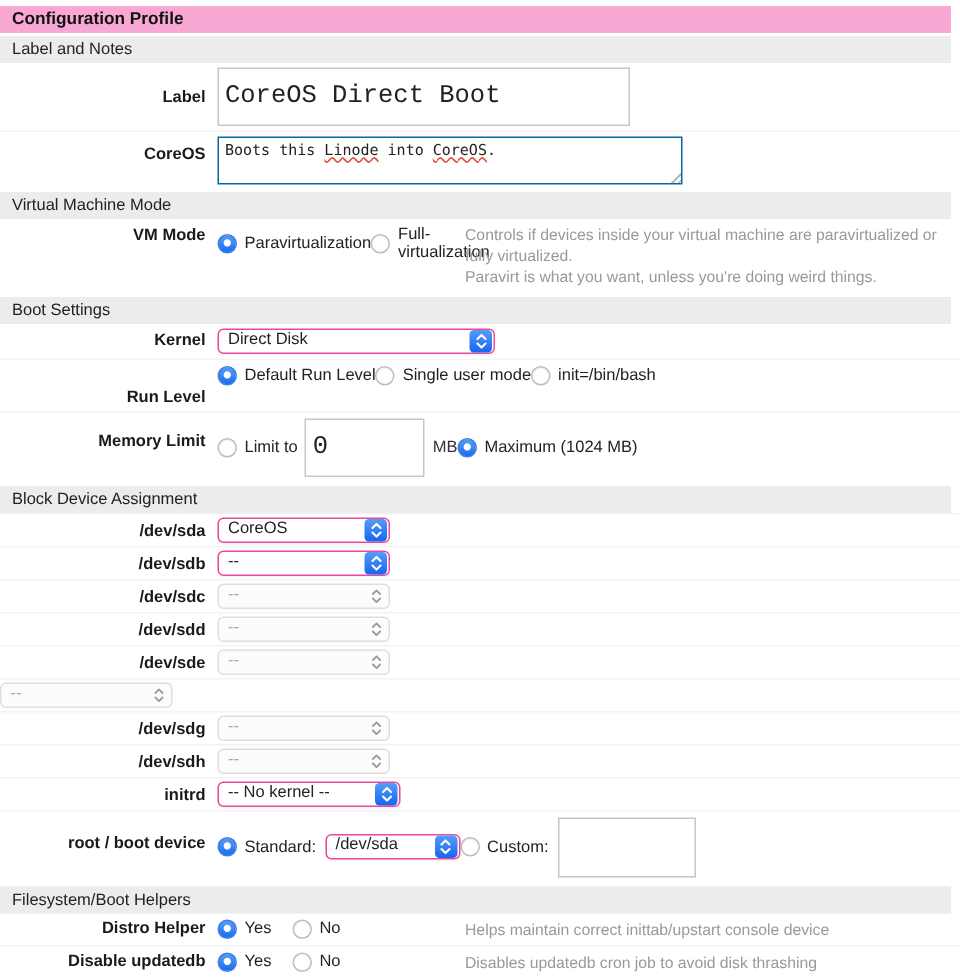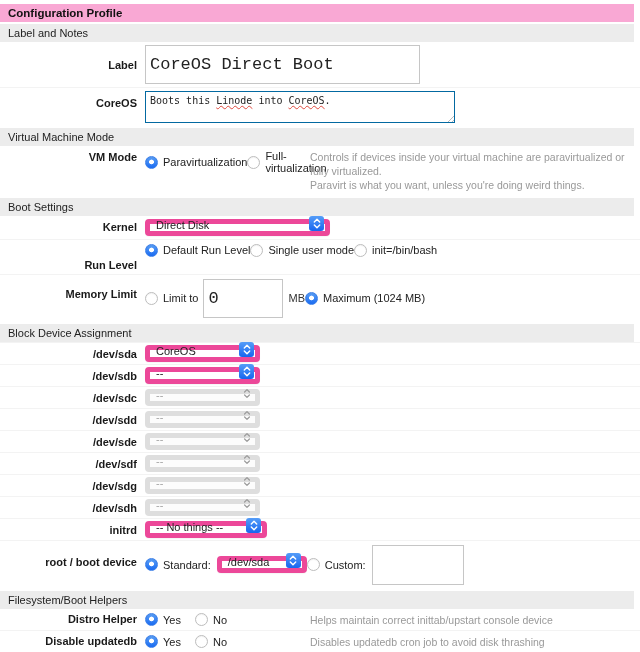--- a/index.html
+++ b/index.html
@@ -35,33 +35,33 @@
   
   .rline{display:flex;align-items:center;padding:1px 0}
   .radio{width:13px;height:13px;border-radius:50%;box-sizing:border-box;flex:none;display:inline-block;
          background:#fff;border:1px solid #bdbdbd;box-shadow:inset 0 1px 1px rgba(0,0,0,.05);cursor:pointer}
   .radio.on{border:1px solid #3d7fe8;
     background:radial-gradient(circle at 50% 45%,#fff 0 2.1px,rgba(255,255,255,0) 2.7px),
                linear-gradient(#5aa0f8,#1a6bf1)}
   .rlabel{color:#222;margin-left:5px}
   .gap{margin-left:14px}
   
-  .sel{display:inline-flex;align-items:flex-end;justify-content:space-between;height:17px;box-sizing:border-box;
-       background:#fff;border:5px solid #ec4899;border-radius:4px;padding-left:6px;cursor:pointer;
+  .sel{display:inline-flex;align-items:flex-start;justify-content:space-between;height:17px;box-sizing:border-box;
+       background:#fff;border:1px solid #ec4899;border-radius:4px;padding-left:6px;cursor:pointer;
        box-shadow:0 1px 1px rgba(0,0,0,.04);color:#222}
   .stp{width:15px;height:15px;margin:0 1px 0 4px;border-radius:3px;flex:none;
        background:linear-gradient(#559df8,#1766ef);display:flex;align-items:center;justify-content:center}
   .sel.dis{background:#fcfcfc;border-color:#dedede;color:#a5a5a5;box-shadow:none}
   .sel.dis .stp{background:transparent}
   .w185{width:185px}.w115{width:115px}.w122{width:122px}.w90{width:90px;margin-left:6px}
   
   .brow{display:flex;align-items:center;padding:2px 0;border-top:1px solid #f3f3f3}
   .brow:first-of-type{border-top:none}
   
-  .yn{display:flex;align-items:flex-end}
+  .yn{display:flex;align-items:center}
 </style>
 </head>
 <body>
 
 <div class="wrap">
 
   <div class="bar1">Configuration Profile</div>
 
   <div class="bar2">Label and Notes</div>
 
@@ -205,21 +205,20 @@
       <span class="stp">
           <svg width="8" height="11" viewBox="0 0 8 11">
             <path d="M1.6 4 L4 1.6 L6.4 4" fill="none" stroke="#9a9a9a" stroke-width="1.2" stroke-linecap="round" stroke-linejoin="round"></path>
             <path d="M1.6 7 L4 9.4 L6.4 7" fill="none" stroke="#9a9a9a" stroke-width="1.2" stroke-linecap="round" stroke-linejoin="round"></path>
           </svg>
         </span>
     </span>
   </div>
 
   <div class="brow">
-    <div class="flabel">/dev/sdf</div>
     <span class="sel dis w115">
       <span>--</span>
       <span class="stp">
           <svg width="8" height="11" viewBox="0 0 8 11">
             <path d="M1.6 4 L4 1.6 L6.4 4" fill="none" stroke="#9a9a9a" stroke-width="1.2" stroke-linecap="round" stroke-linejoin="round"></path>
             <path d="M1.6 7 L4 9.4 L6.4 7" fill="none" stroke="#9a9a9a" stroke-width="1.2" stroke-linecap="round" stroke-linejoin="round"></path>
           </svg>
         </span>
     </span>
   </div>
@@ -246,21 +245,21 @@
             <path d="M1.6 4 L4 1.6 L6.4 4" fill="none" stroke="#9a9a9a" stroke-width="1.2" stroke-linecap="round" stroke-linejoin="round"></path>
             <path d="M1.6 7 L4 9.4 L6.4 7" fill="none" stroke="#9a9a9a" stroke-width="1.2" stroke-linecap="round" stroke-linejoin="round"></path>
           </svg>
         </span>
     </span>
   </div>
 
   <div class="brow">
     <div class="flabel">initrd</div>
     <span class="sel w122">
-      <span>-- No things --</span>
+      <span>-- No kernel --</span>
       <span class="stp">
           <svg width="8" height="11" viewBox="0 0 8 11">
             <path d="M1.3 4 L4 1.3 L6.7 4" fill="none" stroke="#fff" stroke-width="1.4" stroke-linecap="round" stroke-linejoin="round"></path>
             <path d="M1.3 7 L4 9.7 L6.7 7" fill="none" stroke="#fff" stroke-width="1.4" stroke-linecap="round" stroke-linejoin="round"></path>
           </svg>
         </span>
     </span>
   </div>
 
   <div class="frow sep">

